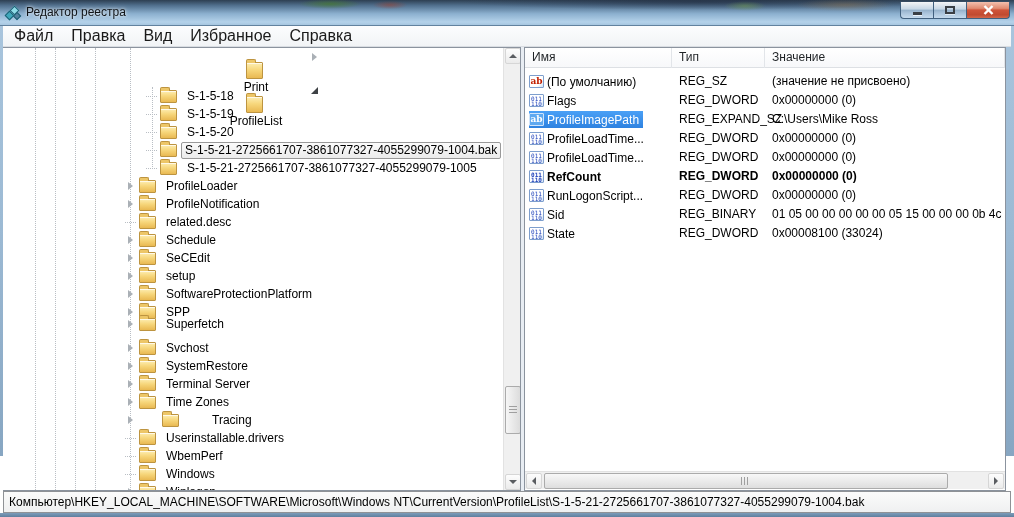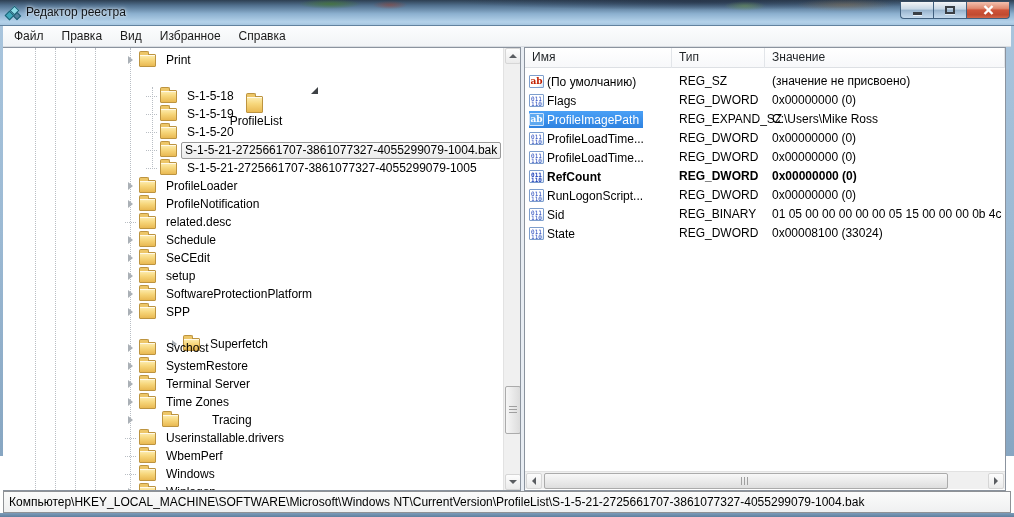--- a/index.html
+++ b/index.html
@@ -35,21 +35,21 @@
   .winbtn.max { border-right:none; }
   .winbtn.close { width:44px; border-radius:0 0 4px 0;
     background:linear-gradient(180deg,#f3c0ae 0%,#e08a70 40%,#cf543a 50%,#c14a30 80%,#d4674a 100%); }
   .glyph-min { width:9px; height:3px; background:#3a3f45; box-shadow:0 1px 0 rgba(255,255,255,.7); margin-top:6px; }
   .glyph-max { width:10px; height:8px; border:2px solid #3a3f45; box-shadow:0 1px 0 rgba(255,255,255,.6); background:transparent; }
 
   
   .menubar { position:absolute; left:3px; top:26px; width:1008px; height:21px;
     background:linear-gradient(180deg,#fcfdfe,#f2f4f6); border-bottom:1px solid #d9dde2;
     display:flex; align-items:center; padding-left:2px; }
-  .menu-item { padding:0 9px; font-size:12px; color:#1a1a1a; cursor:default; }
+  .menu-item { padding:0 9px; font-size:16px; color:#1a1a1a; cursor:default; }
 
   
   .left-panel { position:absolute; left:3px; top:47px; width:518px; height:444px;
     background:#fff; border:1px solid #8b939e; border-left:none; overflow:hidden; }
   .splitter { position:absolute; left:521px; top:47px; width:3px; height:444px; background:#e8edf3; }
   .right-panel { position:absolute; left:524px; top:47px; width:482px; height:444px;
     background:#fff; border:1px solid #8b939e; overflow:hidden; }
 
   
   .tree { position:absolute; left:0; top:0; width:500px; height:442px; overflow:hidden; }
@@ -171,21 +171,21 @@
     </div>
 
   <div class="left-panel">
     <div class="tree" id="tree">
       <div class="guide g1"></div>
       <div class="guide g2"></div>
       <div class="guide g3"></div>
       <div class="guide g4"></div>
       <div class="guide main"></div>
       <div class="guide child"></div>
-    <div class="tree-row lvl0" style="top: 3px;">
+    <div class="tree-row lvl0" style="top: 3px; flex-direction: column;">
           <span class="exp collapsed"></span>
           <span class="folder"></span>
           <span class="tlabel">Print</span>
         </div>
         <div class="tree-row lvl0" style="top: 37px; flex-direction: column;">
           <span class="exp expanded"></span>
           <span class="folder"></span>
           <span class="tlabel">ProfileList</span>
         </div>
         <div class="tree-row lvl1" style="top: 39px;">
@@ -246,21 +246,21 @@
         <div class="tree-row lvl0" style="top: 237px;">
           <span class="exp collapsed"></span>
           <span class="folder"></span>
           <span class="tlabel">SoftwareProtectionPlatform</span>
         </div>
         <div class="tree-row lvl0" style="top: 255px;">
           <span class="exp collapsed"></span>
           <span class="folder"></span>
           <span class="tlabel">SPP</span>
         </div>
-        <div class="tree-row lvl0" style="top: 287px; padding-left: 44px;">
+        <div class="tree-row lvl0" style="top: 267px;">
           <span class="exp collapsed"></span>
           <span class="folder"></span>
           <span class="tlabel">Superfetch</span>
         </div>
         <div class="tree-row lvl0" style="top: 291px;">
           <span class="exp collapsed"></span>
           <span class="folder"></span>
           <span class="tlabel">Svchost</span>
         </div>
         <div class="tree-row lvl0" style="top: 309px;">

